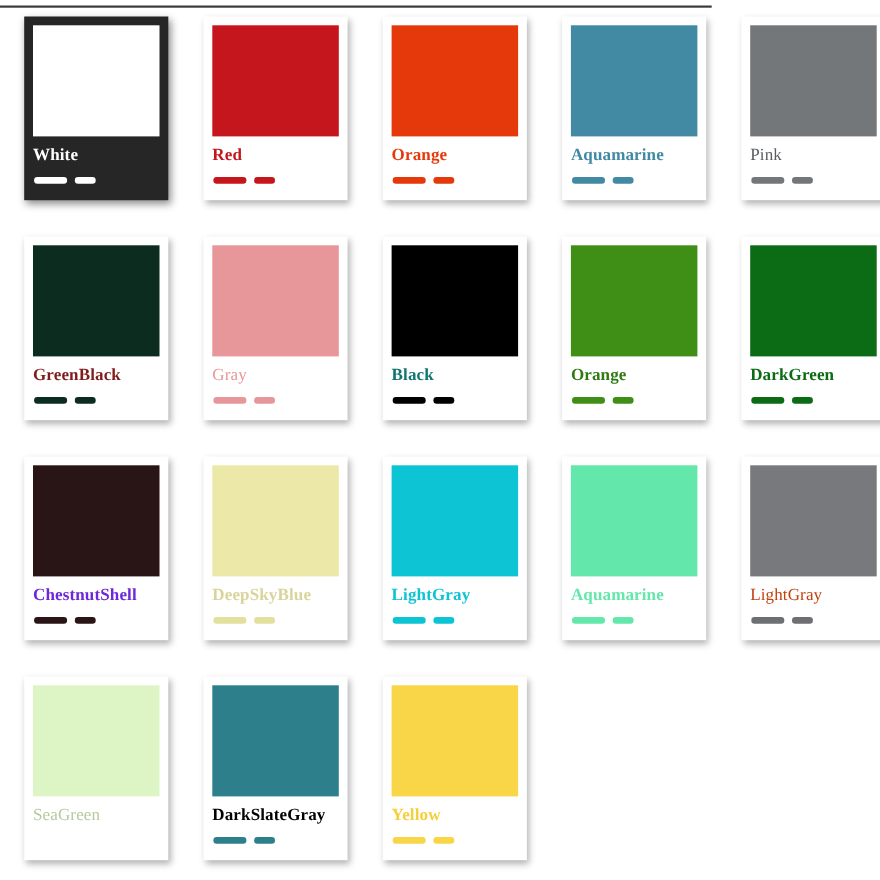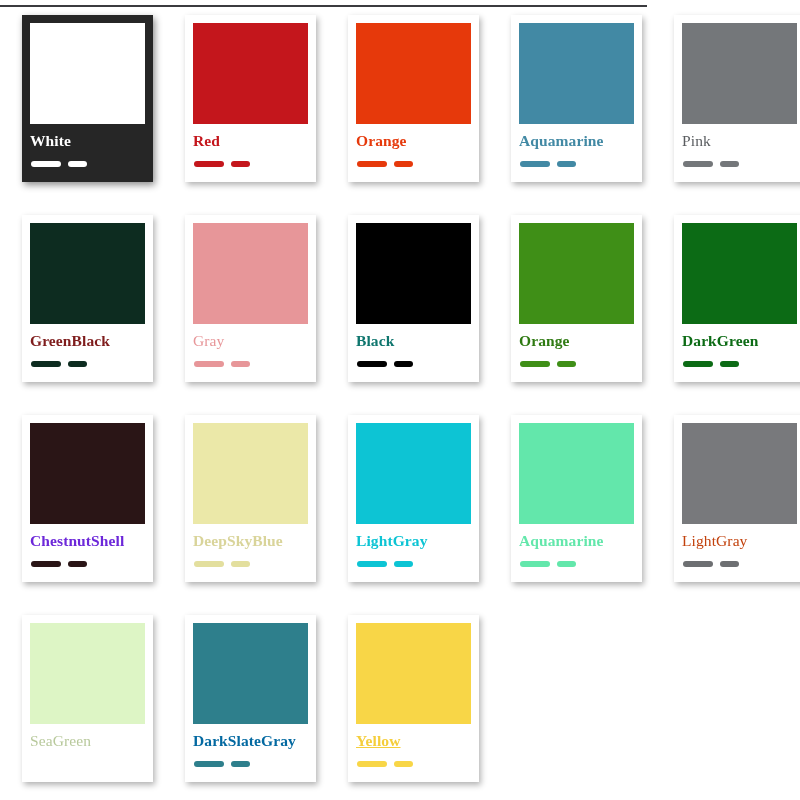--- a/index.html
+++ b/index.html
@@ -230,29 +230,29 @@
       <div class="swatch-card">
         <span class="swatch-chip" style="background: rgb(221, 245, 197);"></span>
         <span class="swatch-label thin" style="color: rgb(184, 201, 156);">SeaGreen</span>
         <span class="dash-row">
           <span class="dash long"></span>
           <span class="dash short"></span>
         </span>
       </div>
       <div class="swatch-card">
         <span class="swatch-chip" style="background: rgb(46, 127, 140);"></span>
-        <span class="swatch-label" style="color: #0369a1;">DarkSlateGray</span>
+        <span class="swatch-label" style="color: #000000;">DarkSlateGray</span>
         <span class="dash-row">
           <span class="dash long" style="background: rgb(46, 127, 140);"></span>
           <span class="dash short" style="background: rgb(46, 127, 140);"></span>
         </span>
       </div>
       <div class="swatch-card">
         <span class="swatch-chip" style="background: rgb(248, 214, 71);"></span>
-        <span class="swatch-label" style="color: rgb(245, 206, 60); text-decoration: underline;">Yellow</span>
+        <span class="swatch-label" style="color: rgb(245, 206, 60);">Yellow</span>
         <span class="dash-row">
           <span class="dash long" style="background: rgb(248, 214, 71);"></span>
           <span class="dash short" style="background: rgb(248, 214, 71);"></span>
         </span>
       </div>
     </div>
 
 </div>
 
 </body></html>

